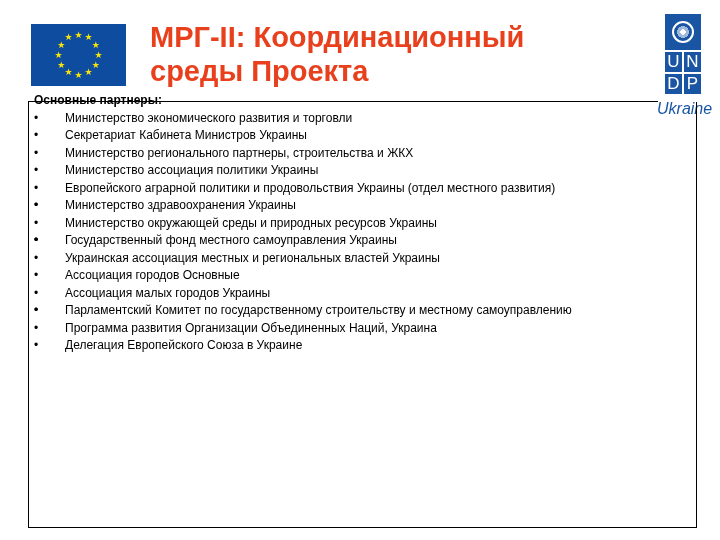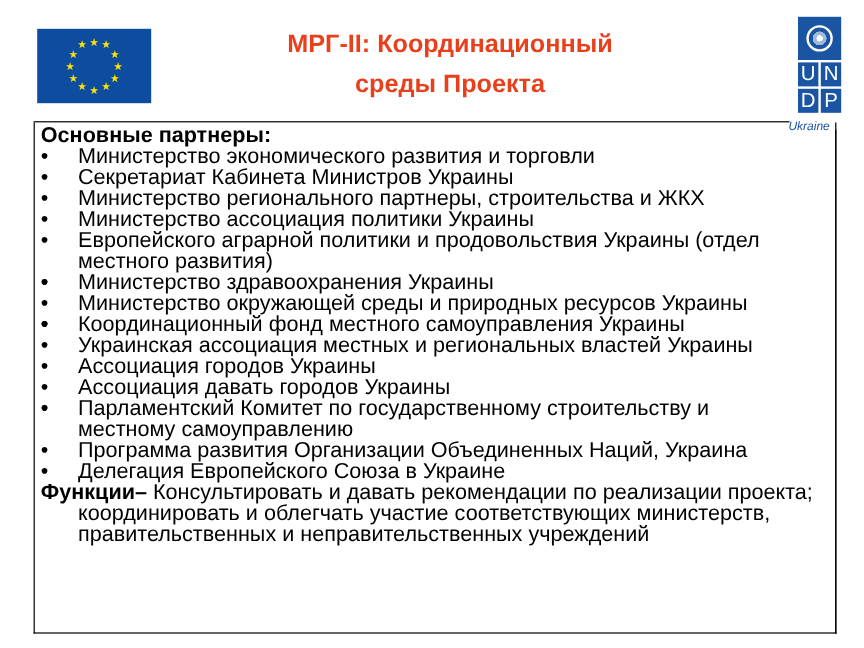--- a/index.html
+++ b/index.html
@@ -7,54 +7,54 @@
     width: 720px; height: 540px; background: #ffffff; position: relative; overflow: hidden;
     font-family: "Liberation Sans", sans-serif; color: #000;
   }
   .eu-flag {
     position: absolute; left: 31px; top: 24px; width: 95px; height: 62px; background: #0e4c9f;
   }
   .eu-flag .star {
     position: absolute; color: #f7e30a; font-size: 9px; line-height: 9px; width: 9px; text-align: center;
   }
   .title {
-    position: absolute; left: 150px; top: 20px; width: 450px; text-align: center;
-    color: #e8401c; font-weight: bold; font-size: 21px; line-height: 34px;
+    position: absolute; left: 150px; top: 20px; width: 450px; text-align: left;
+    color: #e8401c; font-weight: bold; font-size: 29px; line-height: 34px;
   }
   .undp {
     position: absolute; left: 665px; top: 14px; width: 36px;
   }
   .undp .emblem {
     width: 36px; height: 36px; background: #1a55a3; display: flex; align-items: center; justify-content: center;
   }
   .undp .emblem .globe {
     width: 22px; height: 22px; border-radius: 50%; border: 2px solid #ffffff; box-sizing: border-box;
     background: radial-gradient(circle, #ffffff 20%, #9fb9dd 21%, #9fb9dd 45%, #1a55a3 46%);
   }
   .undp .grid {
     display: grid; grid-template-columns: 17px 17px; gap: 2px; margin-top: 2px;
   }
   .undp .cell {
     background: #1a55a3; color: #fff; font-size: 17px; line-height: 20px; height: 20px; text-align: center;
   }
   .undp .ukraine {
-    position: absolute; left: -8px; top: 86px; font-size: 10px; font-style: italic; color: #1a55a3;
+    position: absolute; left: -8px; top: 86px; font-size: 16px; font-style: italic; color: #1a55a3;
   }
   .box {
     position: absolute; left: 28px; top: 102px; width: 669px; height: 426px;
     border: 1px solid #000; border-top: none; box-sizing: border-box;
   }
   .box-top-line {
     position: absolute; left: 28px; top: 101px; width: 630px; height: 1px; background: #000;
   }
   .box-right-line {
     position: absolute; left: 696px; top: 108px; width: 1px; height: 420px; background: #000;
   }
   .content {
-    position: absolute; left: 34px; top: 104px; width: 660px; font-size: 18px; line-height: 17.5px;
+    position: absolute; left: 34px; top: 92px; width: 660px; font-size: 12px; line-height: 17.5px;
   }
   .heading { font-weight: bold; }
   .list { margin: 0; padding: 0; list-style: none; }
   .list li { position: relative; padding-left: 31px; }
   .list li .bullet { position: absolute; left: 0; top: 0; }
   .functions { position: relative; }
   .functions .cont { padding-left: 31px; }
 </style>
 </head>
 <body>
@@ -102,27 +102,22 @@
     <li><span class="bullet">•</span><span>Министерство экономического развития и торговли</span></li>
     <li><span class="bullet">•</span><span>Секретариат Кабинета Министров Украины</span></li>
     <li><span class="bullet">•</span><span>Министерство регионального партнеры, строительства и ЖКХ</span></li>
     <li><span class="bullet">•</span><span>Министерство ассоциация политики Украины</span></li>
     <li><span class="bullet">•</span><span>Европейского аграрной политики и продовольствия Украины (отдел местного развития)</span></li>
     <li><span class="bullet">•</span></li>
     <li><span class="bullet">•</span><span>Министерство здравоохранения Украины</span></li>
     <li><span class="bullet">•</span><span>Министерство окружающей среды и природных ресурсов Украины</span></li>
     <li><span class="bullet">•</span></li>
     <li><span class="bullet">•</span></li>
-    <li><span class="bullet">•</span><span>Координационный фонд местного самоуправления Украины</span></li>
+    <li><span class="bullet">•</span><span>Государственный фонд местного самоуправления Украины</span></li>
     <li><span class="bullet">•</span><span>Украинская ассоциация местных и региональных властей Украины</span></li>
-    <li><span class="bullet">•</span><span>Ассоциация городов Украины</span></li>
-    <li><span class="bullet">•</span><span>Ассоциация давать городов Украины</span></li>
+    <li><span class="bullet">•</span><span>Ассоциация городов Основные</span></li>
+    <li><span class="bullet">•</span><span>Ассоциация малых городов Украины</span></li>
     <li><span class="bullet">•</span></li>
     <li style="width:560px"><span class="bullet">•</span><span>Парламентский Комитет по государственному строительству и местному самоуправлению</span></li>
     <li><span class="bullet">•</span><span>Программа развития Организации Объединенных Наций, Украина</span></li>
     <li><span class="bullet">•</span><span>Делегация Европейского Союза в Украине</span></li>
   </ul>
-  <div class="functions">
-    <div><b>Функции–</b><span> Консультировать и давать рекомендации по реализации проекта;</span></div>
-    <div class="cont">координировать и облегчать участие соответствующих министерств,</div>
-    <div class="cont">правительственных и неправительственных учреждений</div>
-  </div>
 </div>
 
 </body></html>

